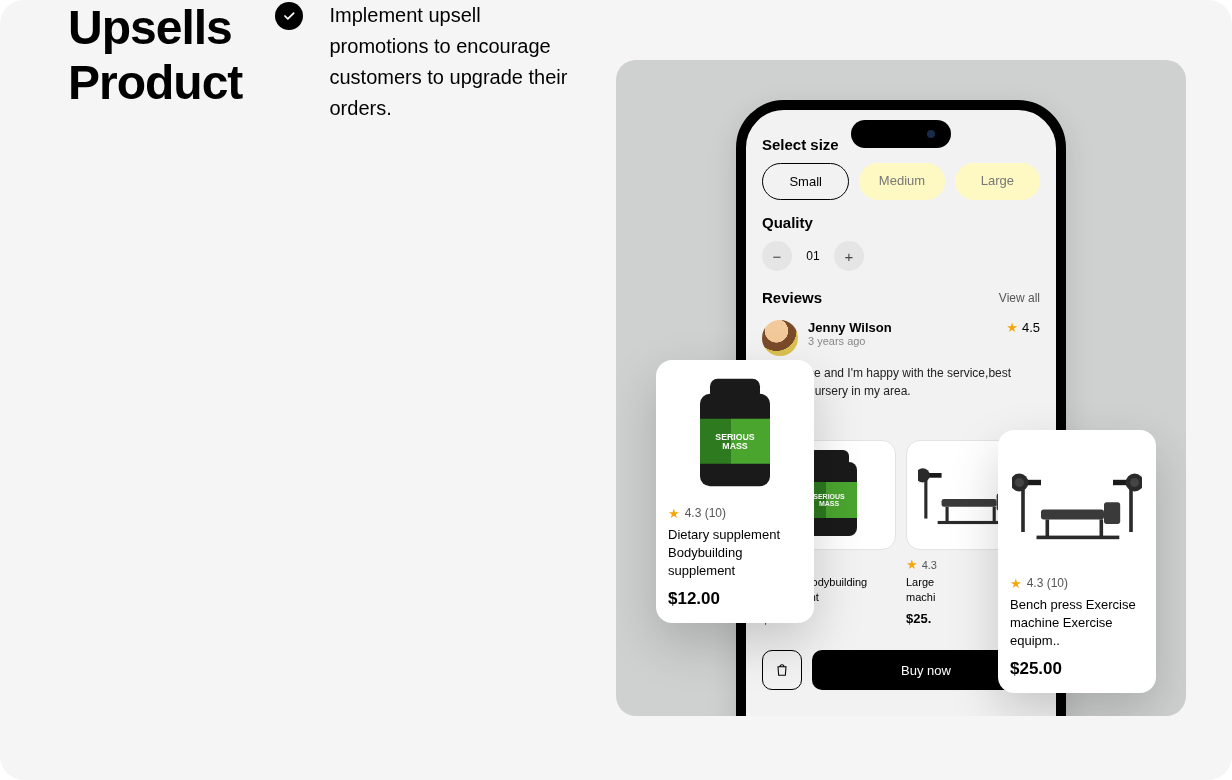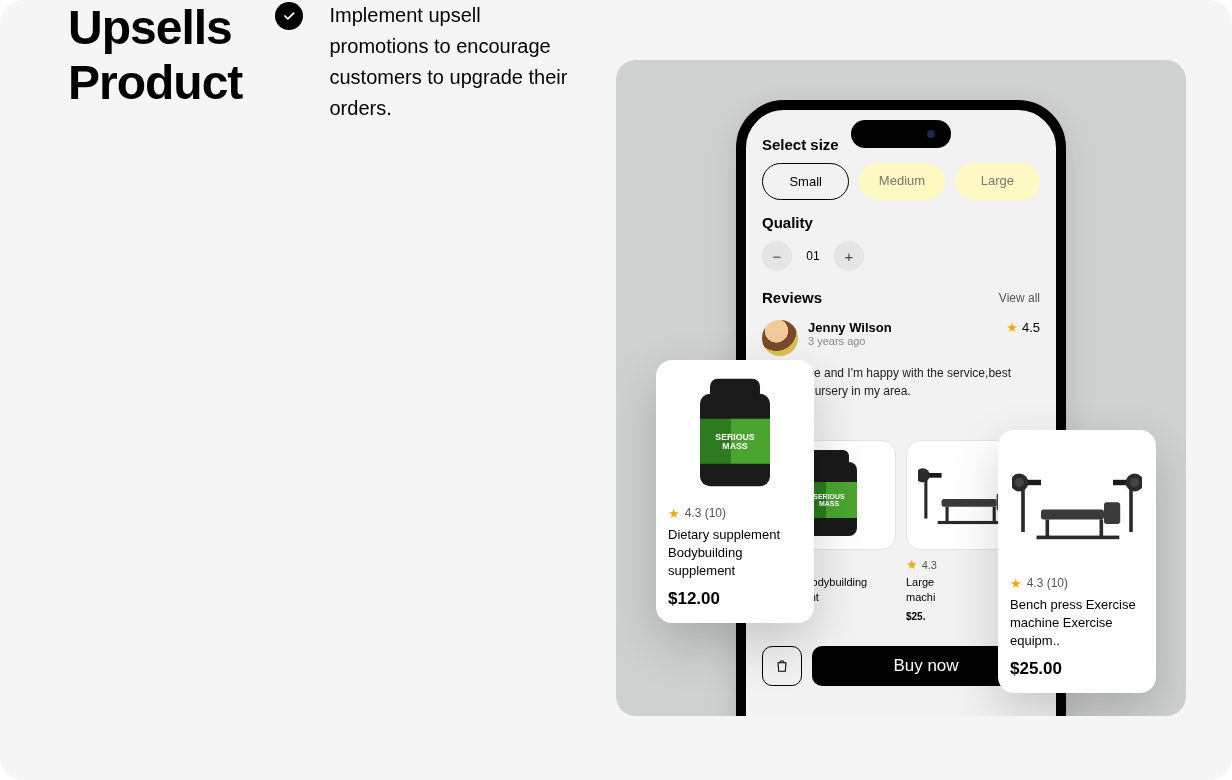--- a/index.html
+++ b/index.html
@@ -36,25 +36,25 @@
 .rev-time { font-size: 11px; color: #888; }
 .rev-rating { margin-left: auto; display: flex; align-items: center; gap: 4px; font-size: 13px; font-weight: 500; }
 .rev-text { font-size: 12px; line-height: 1.5; color: #222; margin: 4px 0 14px 46px; }
 
 .rp-head { font-weight: 700; font-size: 14px; margin-bottom: 10px; }
 .rp-row { display: flex; gap: 10px; }
 .rp-card { width: 135px; }
 .rp-img { width: 100%; height: 110px; border-radius: 14px; background: #fff; border: 1px solid #e3e3e3; display: flex; align-items: center; justify-content: center; margin-bottom: 8px; }
 .rp-rating { display: flex; align-items: center; gap: 4px; font-size: 11px; color: #555; margin-bottom: 4px; }
 .rp-title { font-size: 11px; line-height: 1.35; color: #000; margin-bottom: 6px; min-height: 30px; }
-.rp-price { font-weight: 700; font-size: 10px; }
+.rp-price { font-weight: 700; font-size: 13px; }
 
 .cta-row { display: flex; gap: 10px; margin-top: 24px; }
 .cta-cart { width: 40px; height: 40px; border-radius: 10px; border: 1px solid #000; display: flex; align-items: center; justify-content: center; }
-.cta-buy { flex: 1; height: 40px; background: #000; color: #fff; border-radius: 10px; display: flex; align-items: center; justify-content: center; font-size: 17px; font-weight: 500; }
+.cta-buy { flex: 1; height: 40px; background: #000; color: #fff; border-radius: 10px; display: flex; align-items: center; justify-content: center; font-size: 13px; font-weight: 500; }
 
 
 .float { position: absolute; background: #fff; border-radius: 16px; box-shadow: 0 20px 50px rgba(0,0,0,0.18); padding: 10px 12px 14px; }
 .float .img { height: 130px; display: flex; align-items: center; justify-content: center; }
 .float .rat { display: flex; align-items: center; gap: 5px; font-size: 12px; color: #555; margin: 6px 0; }
 .float .ttl { font-size: 13px; font-weight: 500; line-height: 1.4; color: #000; margin-bottom: 8px; }
 .float .price { font-weight: 700; font-size: 17px; }
 .float-a { top: 300px; left: 40px; width: 158px; }
 .float-b { top: 370px; right: 30px; width: 158px; }
 

